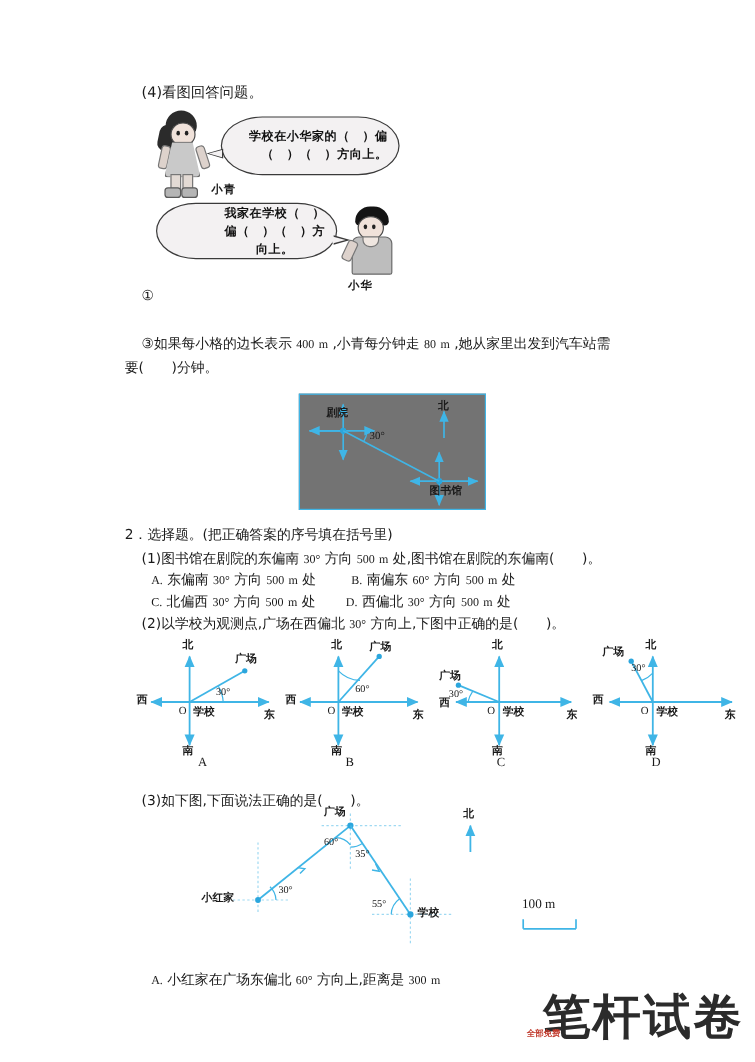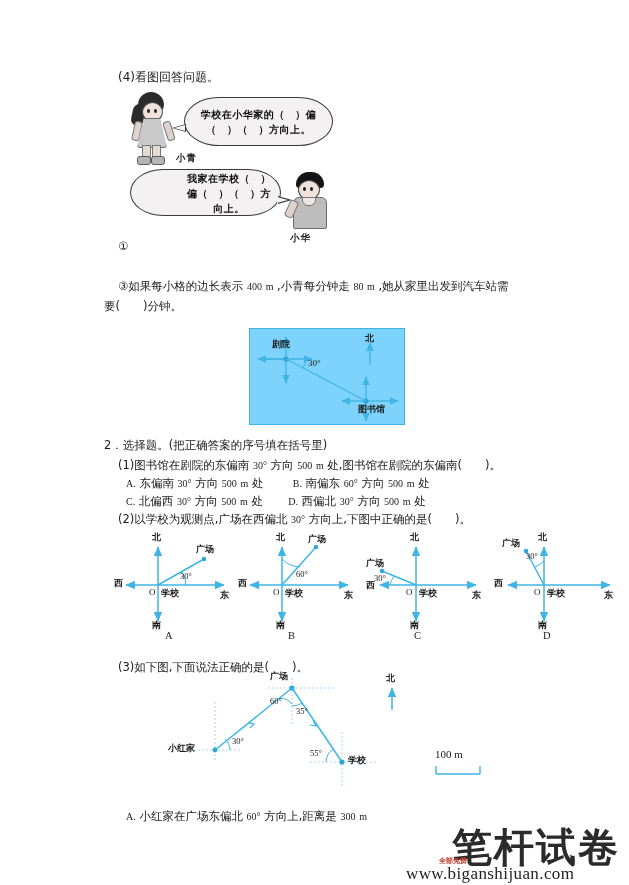--- a/index.html
+++ b/index.html
@@ -66,21 +66,21 @@
 
   
   .bubble{position:absolute;border:1.3px solid #3a3a3a;background:#f3f1f2;
      border-radius:48px/34px;box-sizing:border-box;}
   .bubble .txt{position:absolute;left:0;right:0;top:50%;transform:translateY(-50%);
      text-align:center;font-size:10px;line-height:15px;letter-spacing:.5px;
      font-family:"DejaVu Serif",serif;font-weight:700;color:#111;}
   .bub-tail{position:absolute;width:0;height:0;}
 
   #bubble1{left:184px;top:97px;width:149px;height:49px;}
-  #bubble1 .txt{padding:0 9px;}
+  #bubble1 .txt{padding:0 9px;text-align:right;}
   #tail1{left:172px;top:124px;border-top:4px solid transparent;
      border-bottom:4px solid transparent;border-right:14px solid #3a3a3a;}
   #tail1b{left:174px;top:125px;border-top:3px solid transparent;
      border-bottom:3px solid transparent;border-right:11px solid #f3f1f2;}
 
   #bubble2{left:130px;top:169px;width:151px;height:47px;}
   #bubble2 .txt{padding:0 8px;margin-left:47px;}
   #tail2{left:278px;top:196px;border-top:4px solid transparent;
      border-bottom:4px solid transparent;border-left:14px solid #3a3a3a;}
   #tail2b{left:277px;top:197px;border-top:3px solid transparent;
@@ -88,21 +88,21 @@
 
   
   #item1{left:118px;top:238px;font-size:11.5px;}
   #item2{left:118px;top:258px;font-size:11.5px;}
   #item3{left:118px;top:278px;font-size:11.5px;}
   #item3b{left:104px;top:298px;font-size:11.5px;}
   .sm{font-size:10px;font-family:"Liberation Serif",serif;}
 
   
   #diagbox{position:absolute;left:249px;top:328px;width:156px;height:97px;
-     border:1.3px solid #3fb5e6;box-sizing:border-box;background:#7dd3fc;}
+     border:1.3px solid #3fb5e6;box-sizing:border-box;background:#737373;}
 
   
   #sec2{left:104px;top:437px;font-size:11.5px;}
   #q2-1{left:118px;top:457px;font-size:11.5px;}
   #q2-1a{left:126px;top:475px;font-size:11.5px;}
   #q2-1b{left:126px;top:493px;font-size:11.5px;}
   #q2-2{left:118px;top:511px;font-size:11.5px;}
   #q2-3{left:118px;top:659px;font-size:11.5px;}
   #q2-3a{left:126px;top:808px;font-size:11.5px;}
 
@@ -420,16 +420,15 @@
     <span>小红家在广场东偏北</span>
     <span class="sm num">60°</span>
     <span>方向上,距离是</span>
     <span class="sm num">300</span>
     <span class="sm num">m</span>
   </div>
 
   <div id="wm">
     <div id="wm-cn">笔杆试卷</div>
     <div id="wm-free">全部免费</div>
-    <div id="wm-url">www.biganshijuan.com</div>
   </div>
 
 </div>
 
 </body></html>

